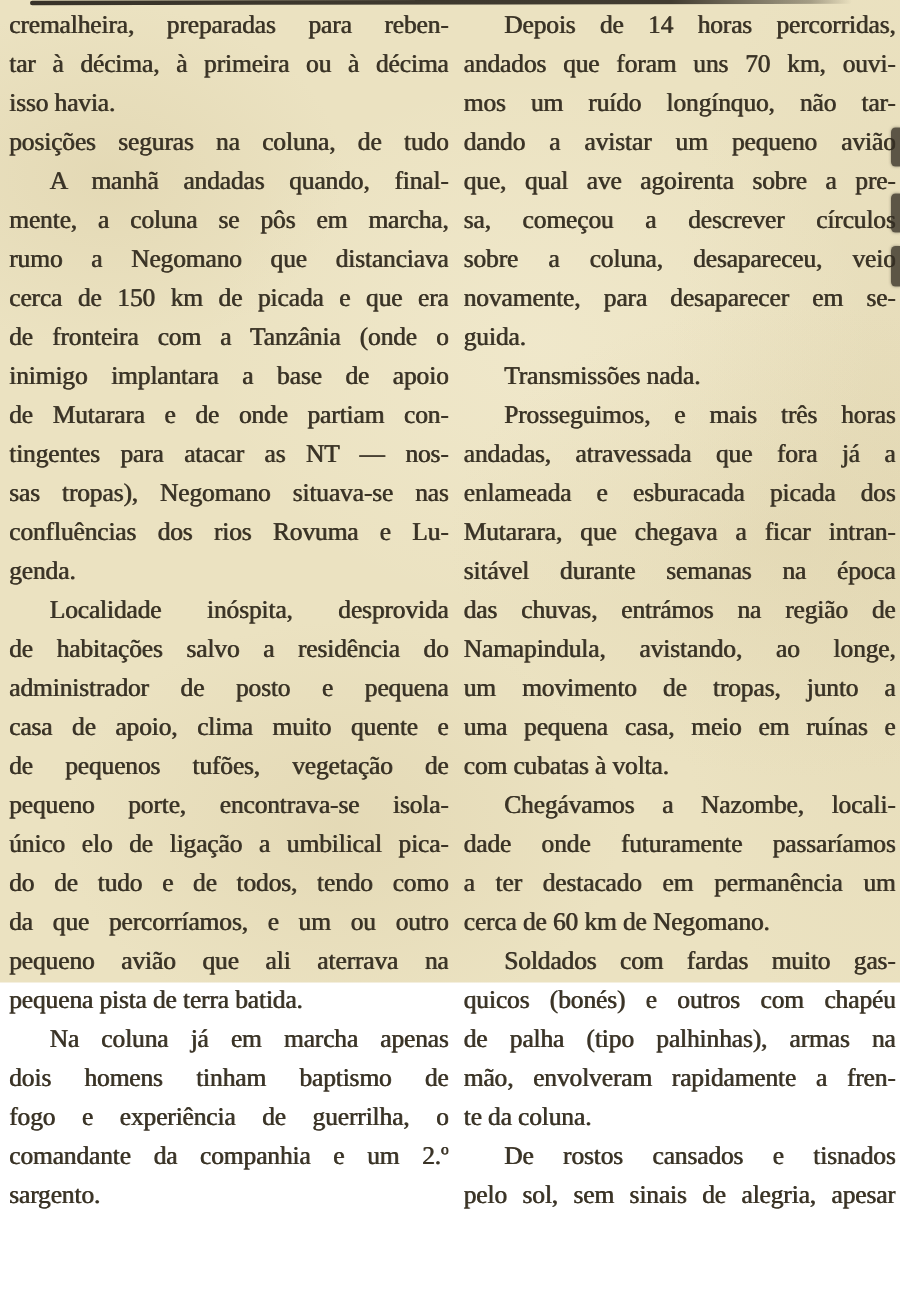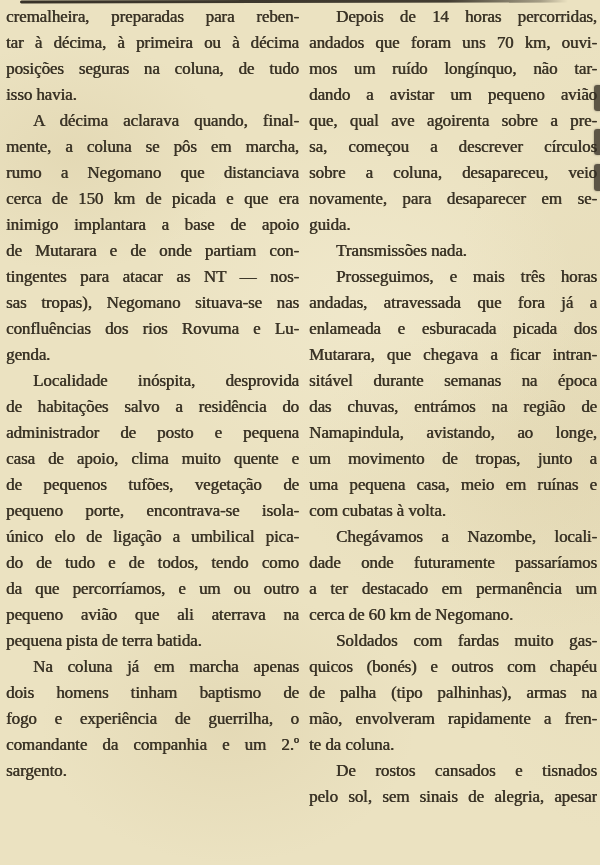--- a/index.html
+++ b/index.html
@@ -1,21 +1,21 @@
 <!DOCTYPE html>
 <html lang="pt" style="--paper: #ebe2c1; --ink: #3a3326;"><head>
 <meta charset="utf-8">
 <style>
   html,body{margin:0;padding:0;}
   body{
     width:600px;height:865px;overflow:hidden;
     font-family:"Liberation Serif","DejaVu Serif",serif;
   }
   .page{
-    position:relative;width:600px;height:865px;box-sizing:border-box;
+    position:relative;width:600px;height:655px;box-sizing:border-box;
     background-color:var(--paper,#ebe2c1);
     background-image:
       radial-gradient(ellipse 220px 160px at 12% 18%, rgba(209,194,150,.28), transparent 72%),
       radial-gradient(ellipse 320px 220px at 88% 55%, rgba(213,199,157,.22), transparent 72%),
       radial-gradient(ellipse 260px 190px at 38% 84%, rgba(206,190,146,.24), transparent 72%),
       radial-gradient(ellipse 300px 240px at 60% 35%, rgba(248,242,220,.35), transparent 75%),
       radial-gradient(ellipse 200px 500px at 100% 50%, rgba(215,202,162,.25), transparent 80%);
     padding-top:4px;
   }
   .top-rule{
@@ -57,28 +57,29 @@
 <body>
 
 <div class="page">
   <div class="top-rule"></div>
 
   <div class="columns">
     <div class="col left">
         <div class="para">
           <div class="line">cremalheira, preparadas para reben-</div>
           <div class="line">tar à décima, à primeira ou à décima</div>
+          <div class="line para-end">isso havia.</div>
           <div class="line">posições seguras na coluna, de tudo</div>
-          <div class="line para-end">isso havia.</div>
         </div>
         <div class="para">
-          <div class="line indent">A décima aclarava quando, final-</div>
+          <div class="line indent">A manhã andadas quando, final-</div>
           <div class="line">mente, a coluna se pôs em marcha,</div>
           <div class="line">rumo a Negomano que distanciava</div>
           <div class="line">cerca de 150 km de picada e que era</div>
+          <div class="line">de fronteira com a Tanzânia (onde o</div>
           <div class="line">inimigo implantara a base de apoio</div>
           <div class="line">de Mutarara e de onde partiam con-</div>
           <div class="line">tingentes para atacar as NT — nos-</div>
           <div class="line">sas tropas), Negomano situava-se nas</div>
           <div class="line">confluências dos rios Rovuma e Lu-</div>
           <div class="line para-end">genda.</div>
         </div>
         <div class="para">
           <div class="line indent">Localidade inóspita, desprovida</div>
           <div class="line">de habitações salvo a residência do</div>

